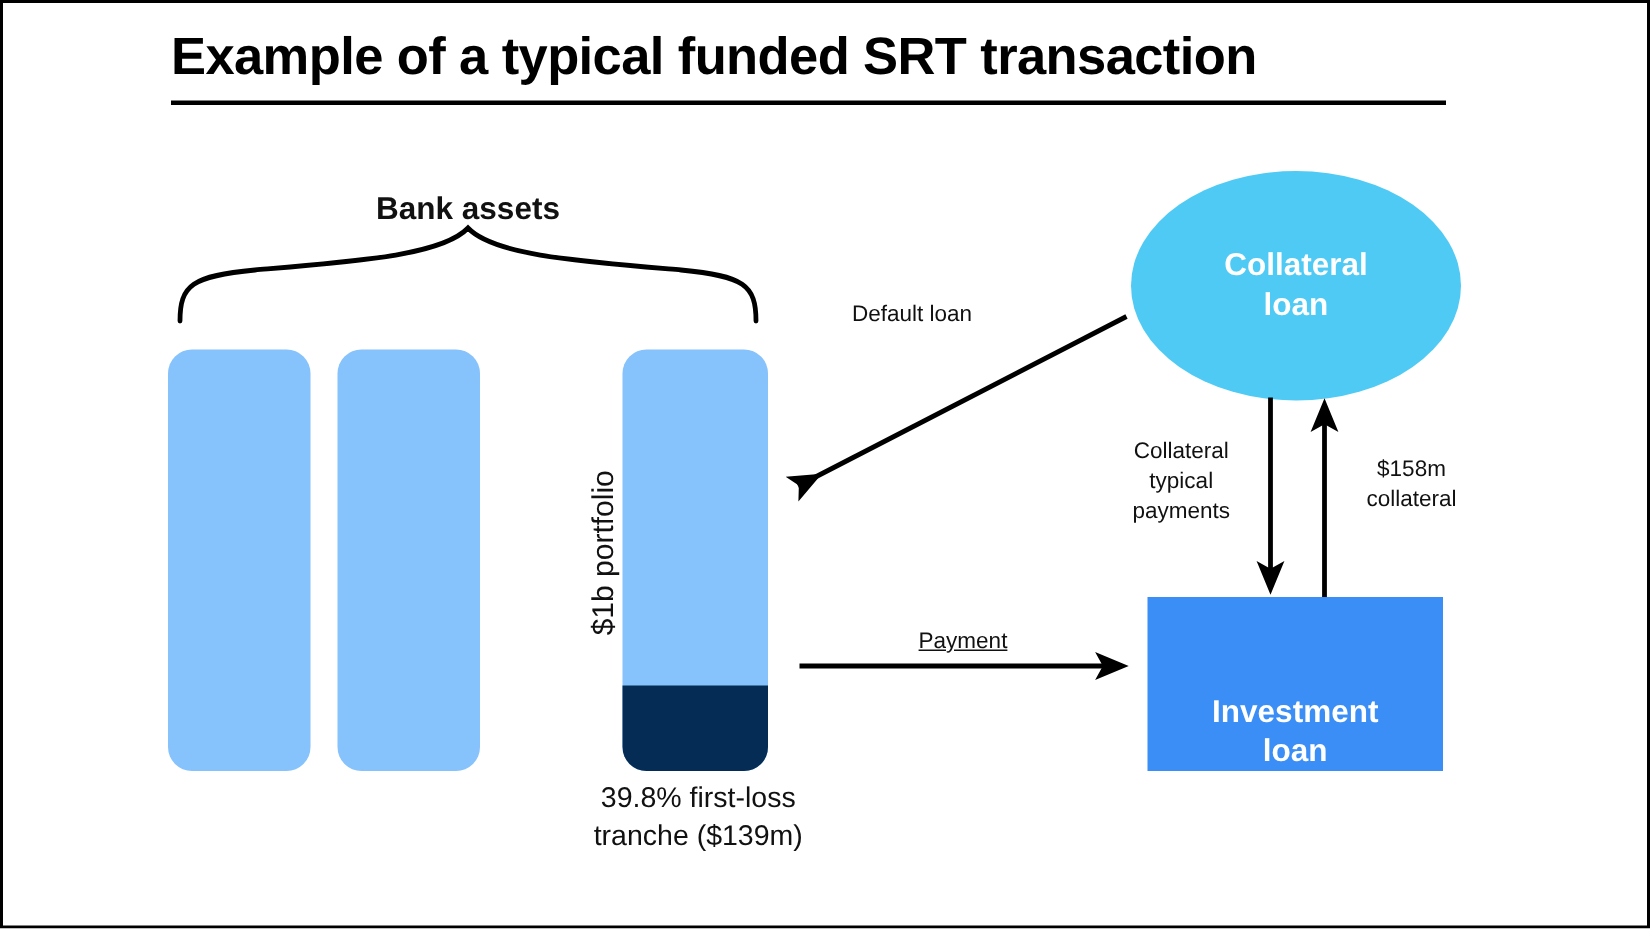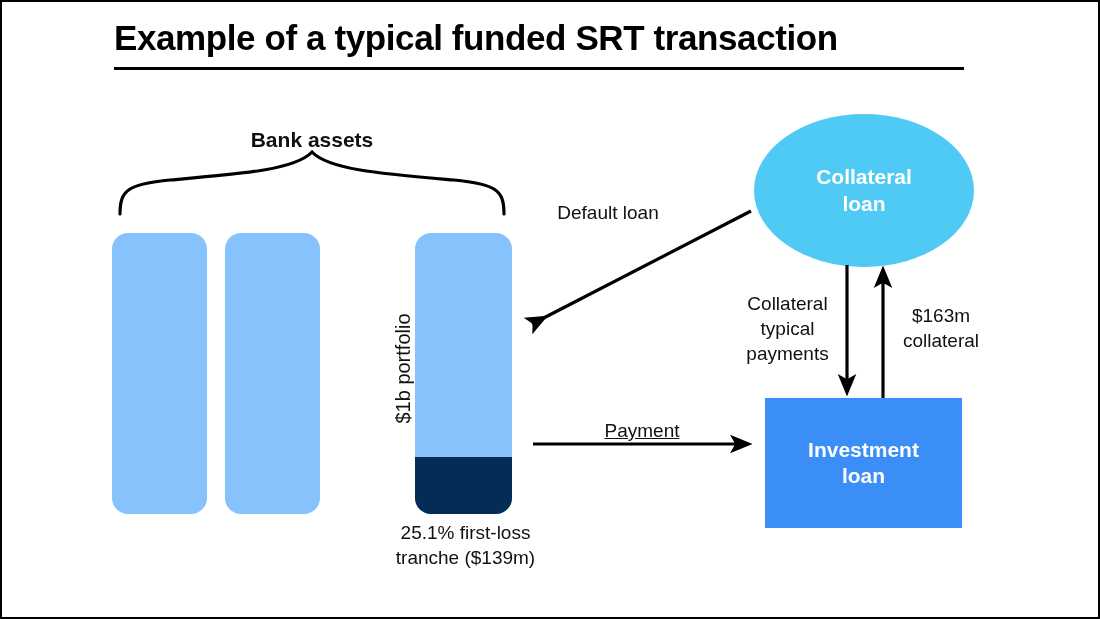--- a/index.html
+++ b/index.html
@@ -123,24 +123,24 @@
     font-weight: bold;
     line-height: 1.25;
   }
 
   
   #investment-fund {
     position: absolute;
     left: 763px;
     top: 396px;
     width: 197px;
-    height: 130px;
+    height: 116px;
     background: #3b8ef5;
     display: flex;
-    align-items: center;
+    align-items: flex-end;
     justify-content: center;
     text-align: center;
     color: #ffffff;
     font-size: 21px;
     font-weight: bold;
     line-height: 1.25;
   }
 
   
   .arrow-svg {
@@ -148,21 +148,21 @@
     overflow: visible;
   }
   #arrow-default-loan { left: 515px; top: 200px; }
   #arrow-payment      { left: 530px; top: 435px; }
   #arrow-collateral-interest { left: 838px; top: 262px; }
   #arrow-collateral-posting  { left: 874px; top: 262px; }
 
   
   .conn-label {
     position: absolute;
-    font-size: 19px;
+    font-size: 15px;
     line-height: 1.32;
     color: #111111;
   }
   #label-default-loan {
     left: 526px;
     top: 198px;
     width: 160px;
     text-align: center;
   }
   #label-payment {
@@ -202,21 +202,21 @@
   </svg>
 
   <div class="bar" id="bar-1"></div>
   <div class="bar" id="bar-2"></div>
   <div class="bar" id="bar-3"></div>
   <div id="tranche-segment"></div>
 
   <div id="portfolio-label">$1b portfolio</div>
 
   <div id="tranche-caption">
-    <div>25.1% first-loss</div>
+    <div>39.8% first-loss</div>
     <div>tranche ($139m)</div>
   </div>
 
   <div id="custodian-bank">
     <div>
       <div>Collateral</div>
       <div>loan</div>
     </div>
   </div>
 
@@ -269,17 +269,17 @@
 
   <div class="conn-label" id="label-payment">Payment</div>
 
   <div class="conn-label" id="label-collateral-interest">
     <div>Collateral</div>
     <div>typical</div>
     <div>payments</div>
   </div>
 
   <div class="conn-label" id="label-collateral-posting">
-    <div>$163m</div>
+    <div>$158m</div>
     <div>collateral</div>
   </div>
 
 </div>
 
 </body></html>

